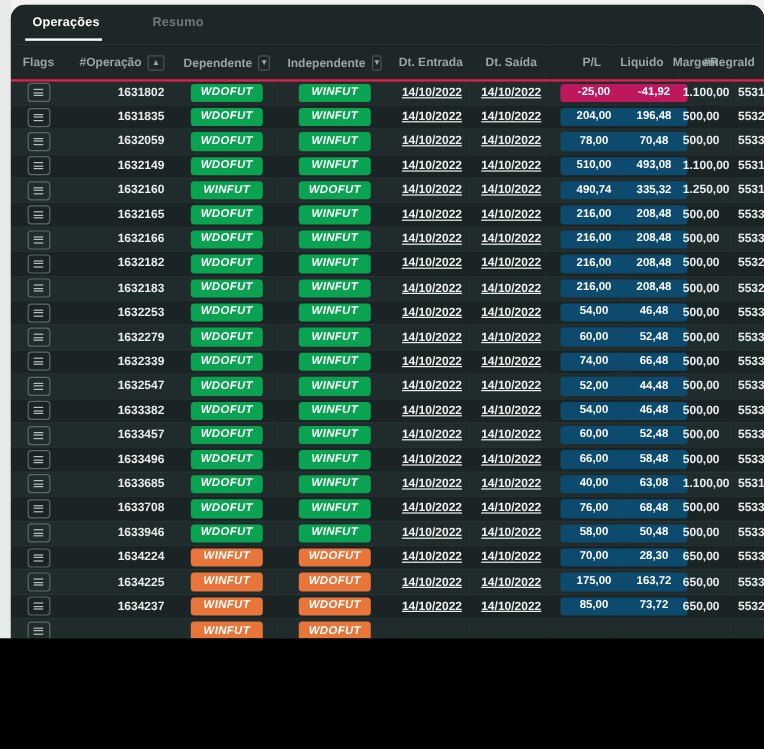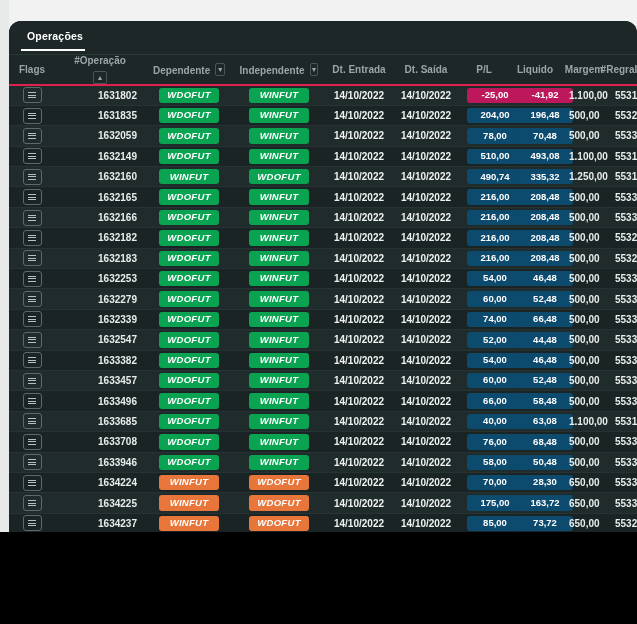--- a/index.html
+++ b/index.html
@@ -31,21 +31,21 @@
   .left-strip {
     position: absolute;
     left: 0; top: 0;
     width: 9px;
     height: 532px;
     background: #e8eaea;
   }
   .panel {
     position: absolute;
     left: 9px;
-    top: 21px;
+    top: 4px;
     width: 628px;
     height: 528px;
     background: #1d2727;
     border-top-left-radius: 12px;
     border-top-right-radius: 12px;
     overflow: hidden;
   }
   
   .tabbar {
     position: relative;
@@ -108,21 +108,21 @@
     white-space: nowrap;
     border-bottom: 2px solid #e0214f;
     vertical-align: middle;
   }
   th .th-inner {
     display: flex;
     align-items: center;
     gap: 5px;
     justify-content: flex-start;
   }
-  th.num .th-inner { justify-content: flex-end; flex-direction: column; }
+  th.num .th-inner { justify-content: flex-end; }
   th.ctr .th-inner { justify-content: center; align-items: flex-end; }
 
   .hdr-btn {
     display: inline-flex;
     align-items: center;
     justify-content: center;
     width: 12px;
     height: 11px;
     border: 1px solid #4a5555;
     border-radius: 2px;
@@ -142,21 +142,21 @@
     color: #e7ecec;
     font-weight: bold;
     padding: 0 8px;
     border-bottom: 1px solid #273333;
     white-space: nowrap;
     vertical-align: middle;
   }
   td.flags { text-align: center; padding: 0 4px; }
   td.num   { text-align: right; font-weight: bold; }
   td.ctr   { text-align: center; }
-  td.date  { text-align: center; color: #eef2f2; font-weight: bold; }
+  td.date  { text-align: right; color: #eef2f2; font-weight: bold; text-decoration: underline; }
 
   .rowbtn {
     display: inline-flex;
     align-items: center;
     justify-content: center;
     width: 17px;
     height: 14px;
     border: 1px solid #5c6a6a;
     border-radius: 3px;
     background: transparent;
@@ -217,20 +217,23 @@
   <div class="page-bg"></div>
   <div class="left-strip"></div>
 
   <div class="panel">
 
     <div class="tabbar">
       <div class="tab active">
         <span>Operações</span>
       </div>
       <div class="tab-sep"></div>
+      <div class="tab">
+        <span>Resumo</span>
+      </div>
       <div class="tabs-underline"></div>
     </div>
 
     <div class="table-wrap">
       <table class="grid">
         <colgroup>
           <col style="width:46px">
           <col style="width:90px">
           <col style="width:88px">
           <col style="width:92px">

